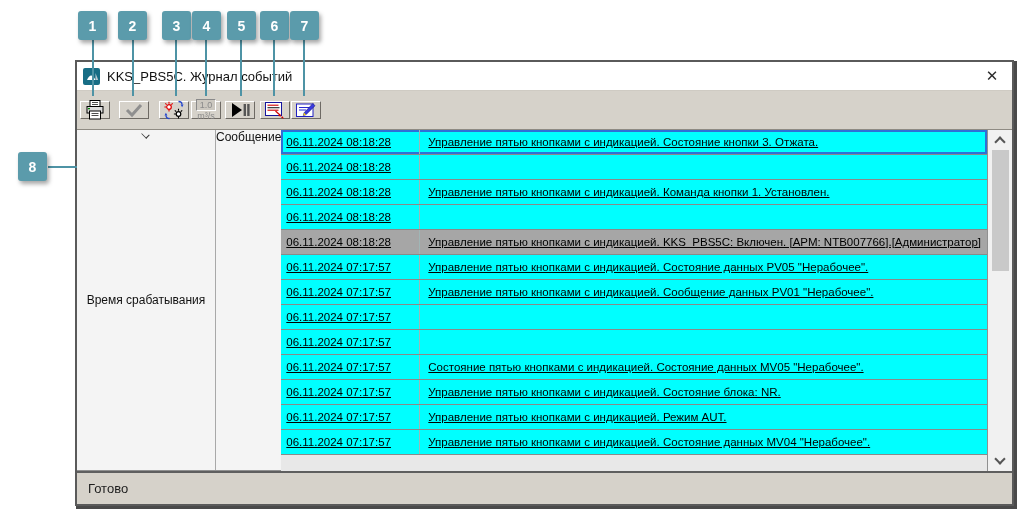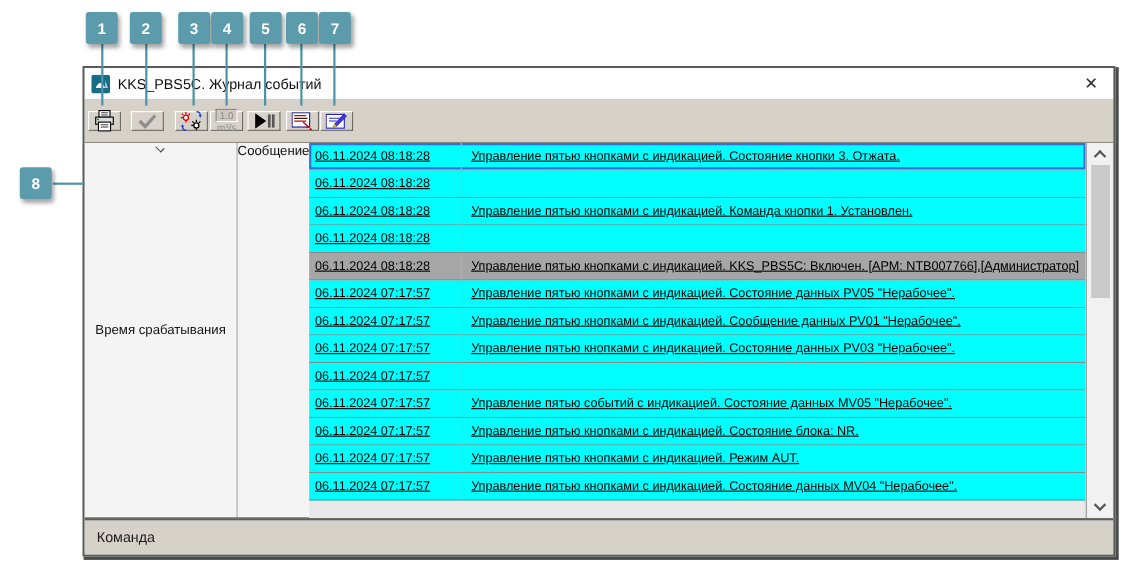--- a/index.html
+++ b/index.html
@@ -207,28 +207,27 @@
         <div class="row">
           <div class="c-time">06.11.2024 07:17:57</div>
           <div class="c-msg">Управление пятью кнопками с индикацией. Состояние данных PV05 "Нерабочее".</div>
         </div>
         <div class="row">
           <div class="c-time">06.11.2024 07:17:57</div>
           <div class="c-msg">Управление пятью кнопками с индикацией. Сообщение данных PV01 "Нерабочее".</div>
         </div>
         <div class="row">
           <div class="c-time">06.11.2024 07:17:57</div>
-          <div class="c-msg">Управление пятью кнопками с индикацией. Состояние данных PV03 "Нерабочее".</div>
-        </div>
-        <div class="row">
-          <div class="c-time">06.11.2024 07:17:57</div>
-        </div>
-        <div class="row">
-          <div class="c-time">06.11.2024 07:17:57</div>
-          <div class="c-msg">Управление пятью событий с индикацией. Состояние данных MV05 "Нерабочее".</div>
+        </div>
+        <div class="row">
+          <div class="c-time">06.11.2024 07:17:57</div>
+        </div>
+        <div class="row">
+          <div class="c-time">06.11.2024 07:17:57</div>
+          <div class="c-msg">Состояние пятью кнопками с индикацией. Состояние данных MV05 "Нерабочее".</div>
         </div>
         <div class="row">
           <div class="c-time">06.11.2024 07:17:57</div>
           <div class="c-msg">Управление пятью кнопками с индикацией. Состояние блока: NR.</div>
         </div>
         <div class="row">
           <div class="c-time">06.11.2024 07:17:57</div>
           <div class="c-msg">Управление пятью кнопками с индикацией. Режим AUT.</div>
         </div>
         <div class="row">
@@ -243,15 +242,15 @@
       </div>
       <div class="sb-thumb"></div>
       <div class="sb-track"></div>
       <div class="sb-arrow bottom">
         <span class="chev-down"></span>
       </div>
     </div>
   </div>
 
   <div class="statusbar">
-    <span>Команда</span>
+    <span>Готово</span>
   </div>
 </div>
 
 </body></html>

